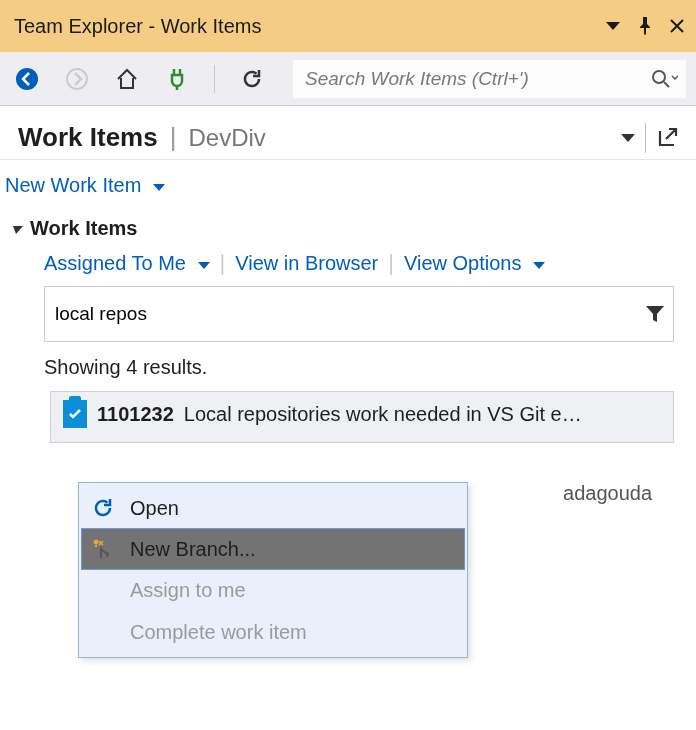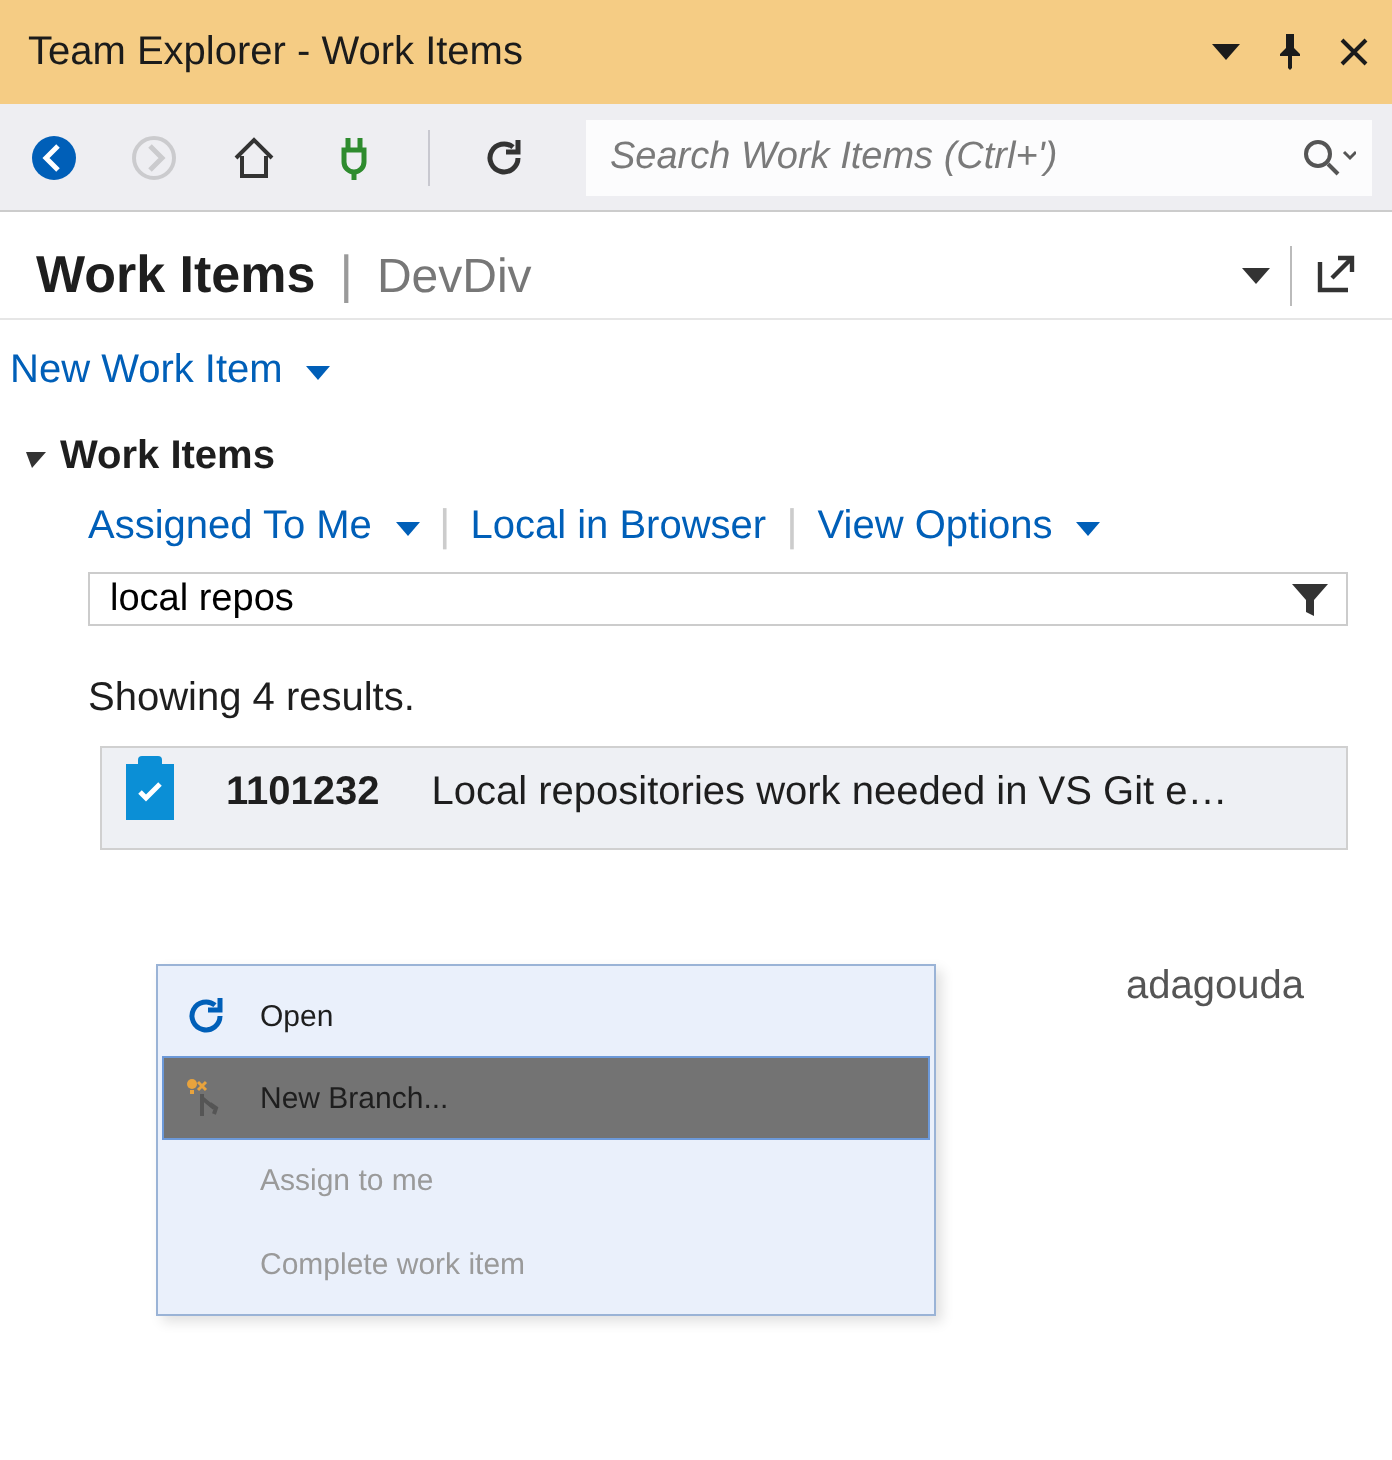--- a/index.html
+++ b/index.html
@@ -75,41 +75,41 @@
     padding: 6px 10px 8px 12px;
     font-size:20px; font-weight:600;
   }
   .filters-row {
     display:flex; align-items:center; gap:8px;
     padding: 2px 18px 10px 44px;
     font-size:20px;
   }
   .filters-row .sep { color:#ccc; font-size:22px; margin:0 2px; }
   .filter-box {
-    margin: 0 22px 11px 44px;
+    margin: 0 22px 0 44px;
     border:1px solid #ccc;
-    height:27px;
+    height:56px;
     display:flex; align-items:center;
     padding: 0 8px 0 10px;
   }
   .filter-box input {
     flex:1; border:none; outline:none; font-size:19px;
   }
   .filter-icon { color:#333; }
   .results-text {
     padding: 14px 0 10px 44px;
     font-size:20px;
   }
   .work-item {
     margin: 2px 22px 0 50px;
     border:1px solid #d0d0d0;
     background:#eef0f4;
     padding: 8px 12px 14px 12px;
   }
-  .wi-row1 { display:flex; align-items:center; gap:26px; font-size:20px; }
+  .wi-row1 { display:flex; align-items:center; gap:10px; font-size:20px; }
   .wi-id { font-weight:700; }
   .wi-title { white-space:nowrap; overflow:hidden; text-overflow:ellipsis; flex:1; }
   .clipboard-icon {
     width:24px; height:28px;
     background:#0b8fd6;
     position:relative;
     display:flex; align-items:center; justify-content:center;
     flex-shrink:0;
   }
   .clipboard-icon::before {
@@ -127,21 +127,21 @@
     width: 390px;
     background:#eaf0fb;
     border:1px solid #9ab3d6;
     box-shadow: 3px 3px 6px rgba(0,0,0,0.12);
     padding: 4px 3px;
   }
   .menu-item {
     display:flex; align-items:center;
     height:42px;
     padding: 0 10px 0 8px;
-    font-size:15px;
+    font-size:20px;
     gap:14px;
     color:#1e1e1e;
   }
   .menu-item .mi-icon { width:26px; display:flex; justify-content:center; }
   .menu-item.disabled { color:#9a9a9a; }
   .menu-item.hover {
     background:#737373;
     border:1px solid #6c99d9;
     margin:-1px;
   }
@@ -257,21 +257,21 @@
 <div class="filters-row">
   <span class="link">
     <span>Assigned To Me</span>
     <span class="caret-down">
       <svg width="12" height="8" viewBox="0 0 12 8" style="display:inline">
           <path d="M0 0 L12 0 L6 7 Z" fill="#005fb8"></path>
         </svg>
     </span>
   </span>
   <span class="sep">|</span>
-  <span class="link">Local in Browser</span>
+  <span class="link">View in Browser</span>
   <span class="sep">|</span>
   <span class="link">
     <span>View Options</span>
     <span class="caret-down">
       <svg width="12" height="8" viewBox="0 0 12 8" style="display:inline">
           <path d="M0 0 L12 0 L6 7 Z" fill="#005fb8"></path>
         </svg>
     </span>
   </span>
 </div>

